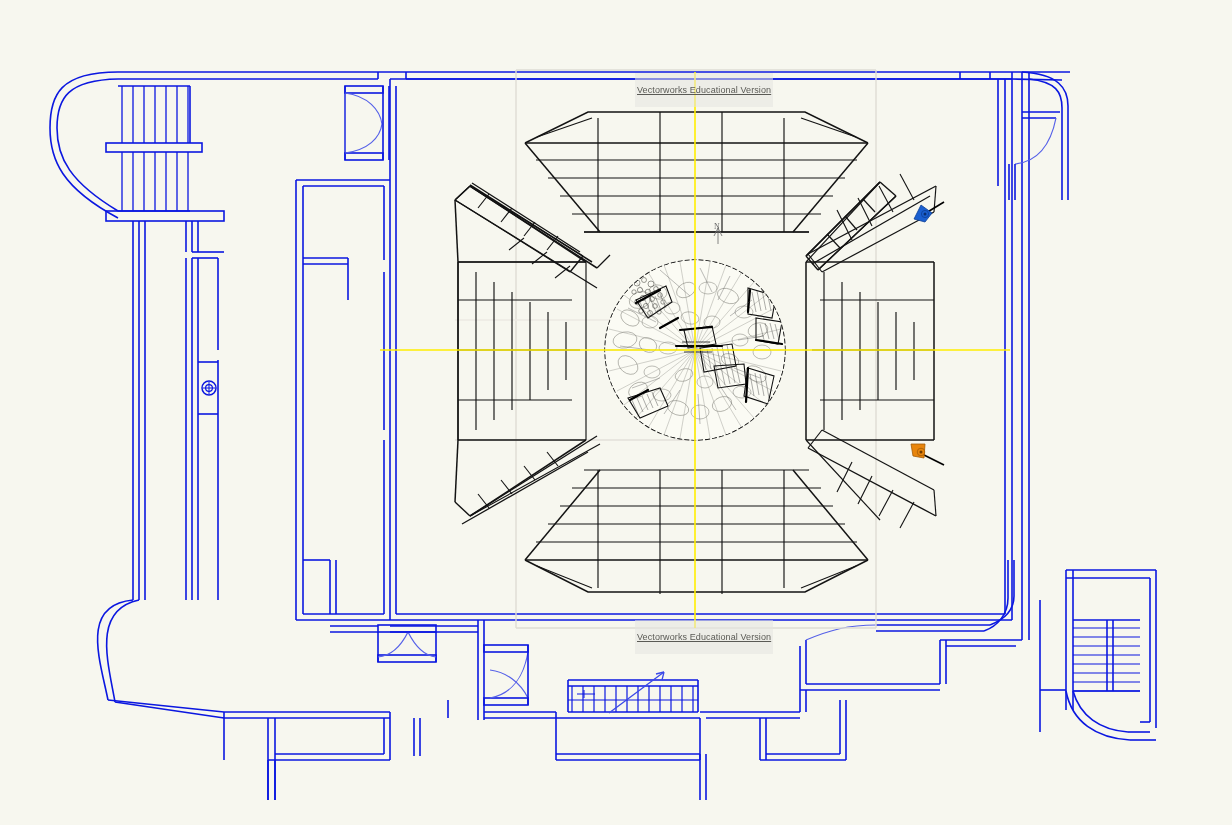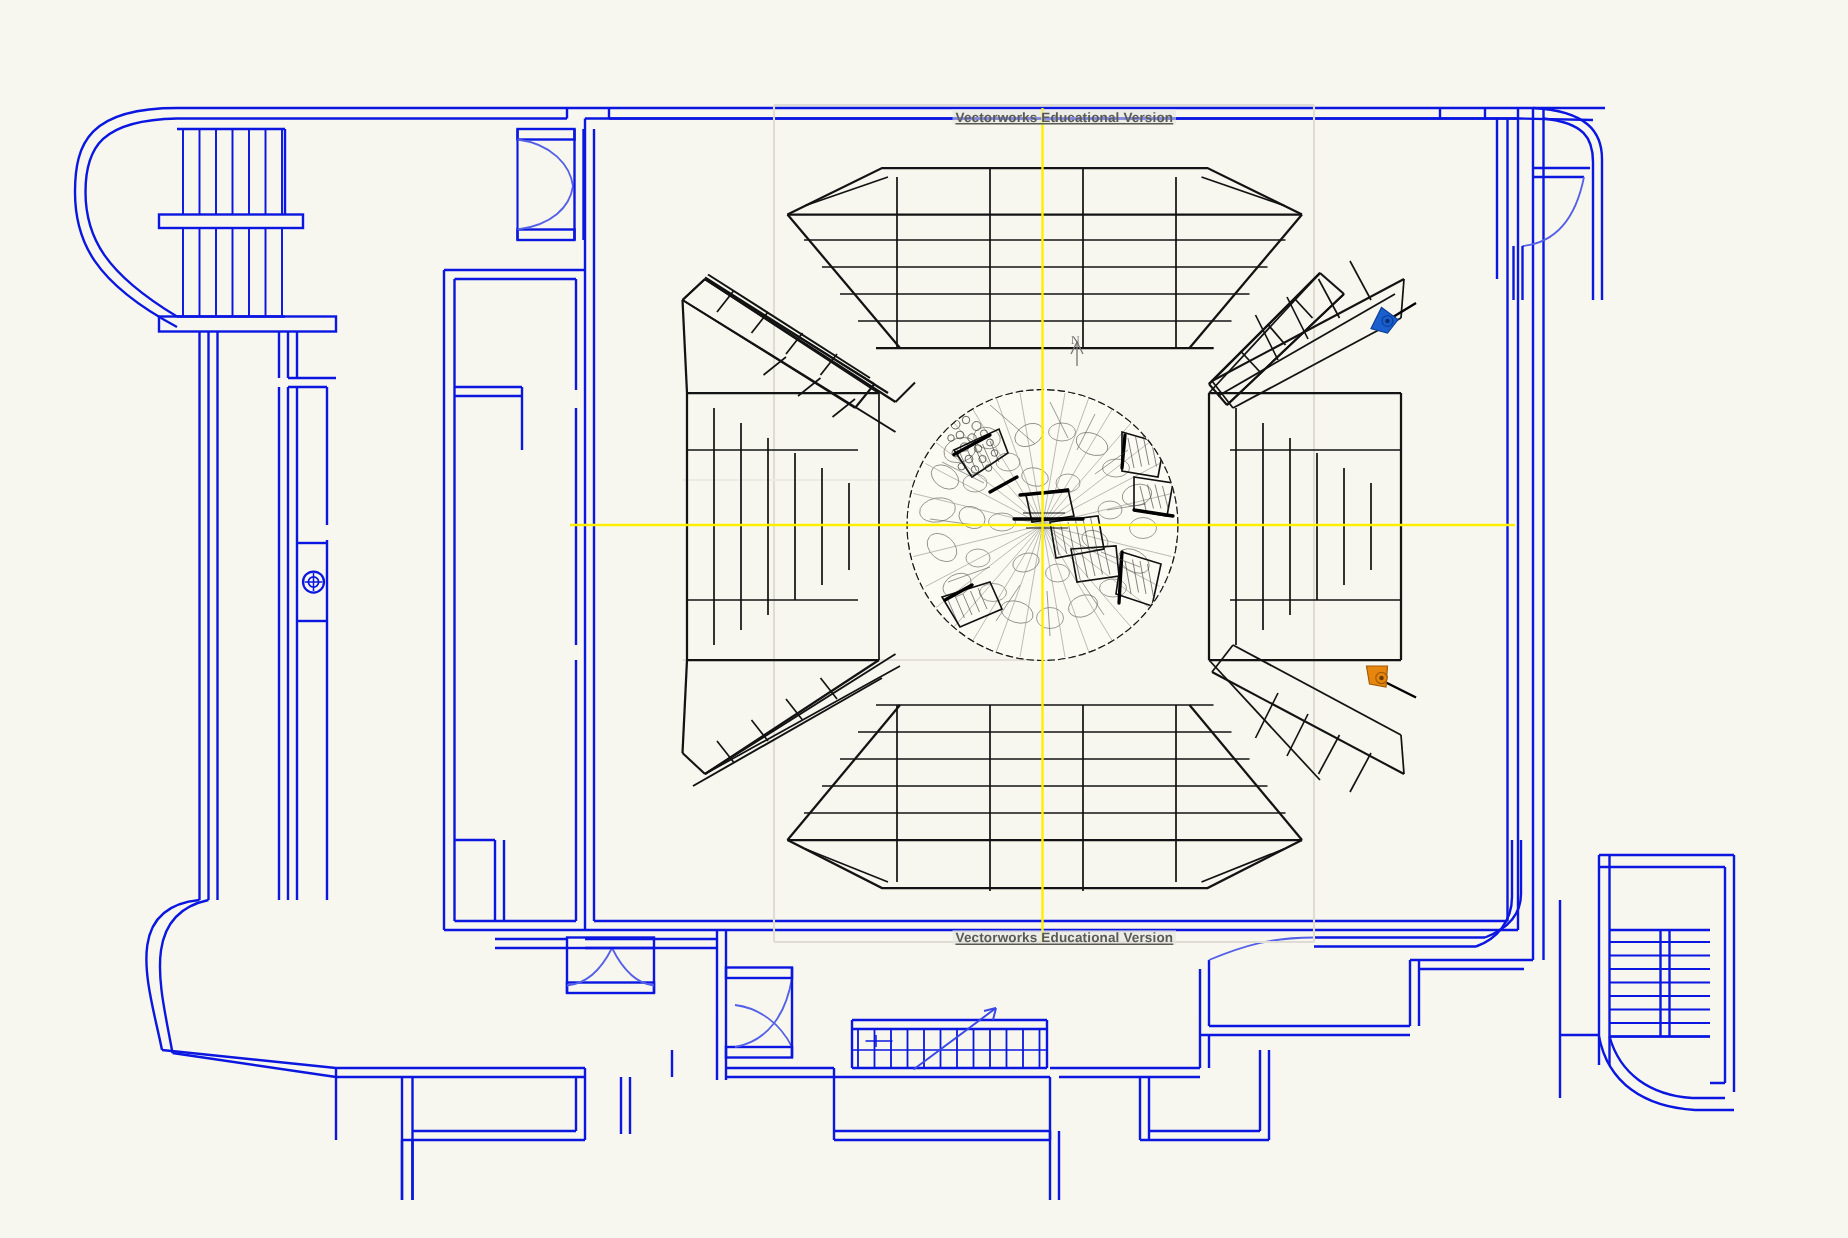--- a/index.html
+++ b/index.html
@@ -16,27 +16,27 @@
     overflow: hidden;
   }
   #cad-canvas svg {
     position: absolute;
     left: 0;
     top: 0;
   }
   .wm {
     position: absolute;
     font-size: 9px;
-    font-weight: bold;
+    font-weight: normal;
     color: #5a5a55;
     text-decoration: underline;
     letter-spacing: 0.1px;
     white-space: nowrap;
     background: rgba(230,230,224,0.55);
-    padding: 0 2px;
+    padding: 12px 2px;
   }
   #wm-top { left: 635px; top: 73px; }
   #wm-bottom { left: 635px; top: 620px; }
   .north-label {
     position: absolute;
     left: 714px;
     top: 222px;
     font-size: 8px;
     color: #666;
     font-family: "Liberation Serif", serif;

